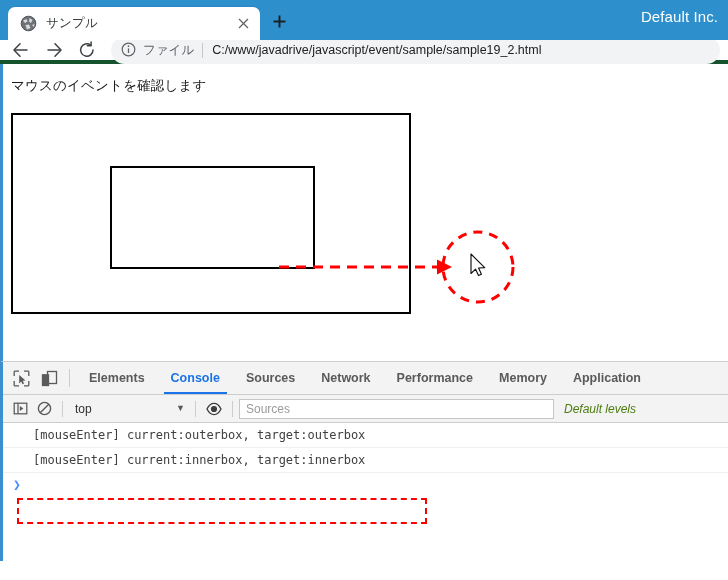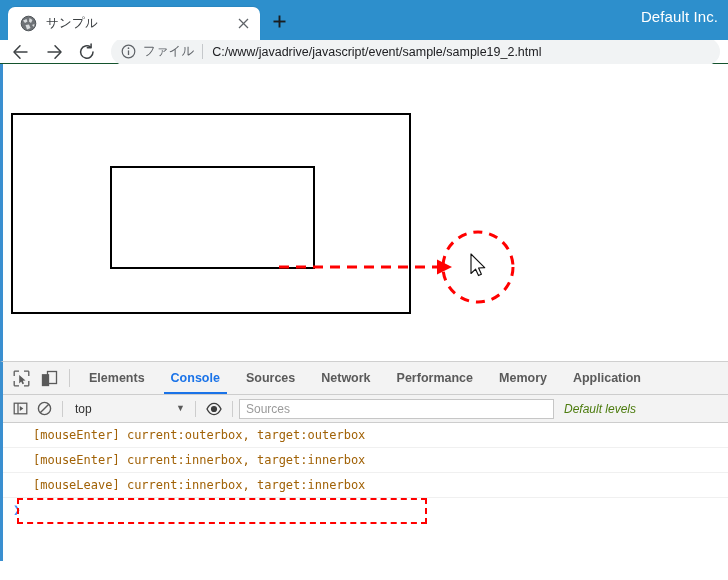--- a/index.html
+++ b/index.html
@@ -85,21 +85,21 @@
     letter-spacing: 0.1px;
   }
 
   
   #toolbar {
     height: 24px;
     background: #ffffff;
     display: flex;
     align-items: center;
     padding: 0 8px 0 6px;
-    border-bottom: 1px solid #14532d;
+    border-bottom: 4px solid #14532d;
   }
   .nav-btn {
     width: 30px; height: 30px;
     display: flex; align-items: center; justify-content: center;
     color: #3c4043;
     flex: 0 0 30px;
     margin-right: 3px;
   }
   .nav-btn svg { display: block; }
   #omnibox {
@@ -300,21 +300,21 @@
     position: relative;
   }
   .console-row {
     height: 25px;
     border-bottom: 1px solid #f0f0f0;
     display: flex;
     align-items: center;
     padding-left: 30px;
     font-family: "DejaVu Sans Mono", "Liberation Mono", monospace;
     font-size: 12px;
-    color: #a16207;
+    color: #404040;
     white-space: nowrap;
     position: relative;
   }
   #console-prompt-row {
     height: 22px;
     display: flex;
     align-items: center;
     padding-left: 10px;
   }
   #prompt-chevron {
@@ -402,20 +402,21 @@
         </svg>
       </span>
       <span id="omnibox-scheme">ファイル</span>
       <span id="omnibox-divider"></span>
       <span id="omnibox-url">C:/www/javadrive/javascript/event/sample/sample19_2.html</span>
     </div>
   </div>
 
   <div id="page-viewport">
 
+    <div id="page-heading">マウスのイベントを確認します</div>
 
     <div id="outerbox">
       <div id="innerbox"></div>
     </div>
 
     <div id="annotation-layer">
       <svg width="725" height="297" viewBox="0 0 725 297">
 
         <g>
           <line x1="276" y1="203" x2="434" y2="203" stroke="#ff0000" stroke-width="3" stroke-dasharray="10,7"></line>
@@ -520,23 +521,20 @@
     </div>
 
     <div id="console-output">
 
       <div class="console-row">
         <span>[mouseEnter] current:outerbox, target:outerbox</span>
       </div>
       <div class="console-row">
         <span>[mouseEnter] current:innerbox, target:innerbox</span>
       </div>
-      <div class="console-row">
-        <span>[mouseLeave] current:innerbox, target:innerbox</span>
-      </div>
 
       <div id="console-highlight"></div>
 
       <div id="console-prompt-row">
         <span id="prompt-chevron">❯</span>
       </div>
     </div>
   </div>
 </div>
 

